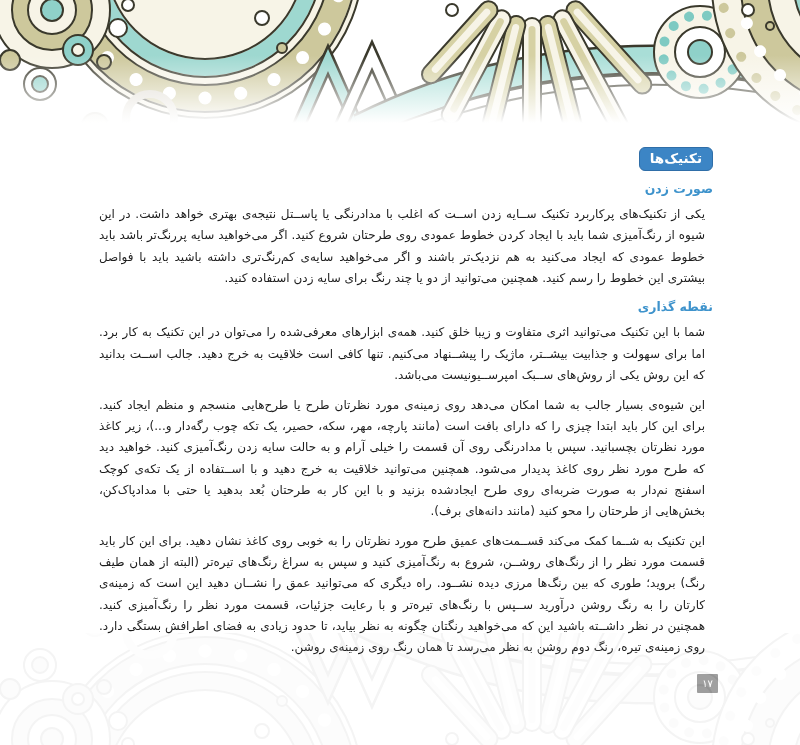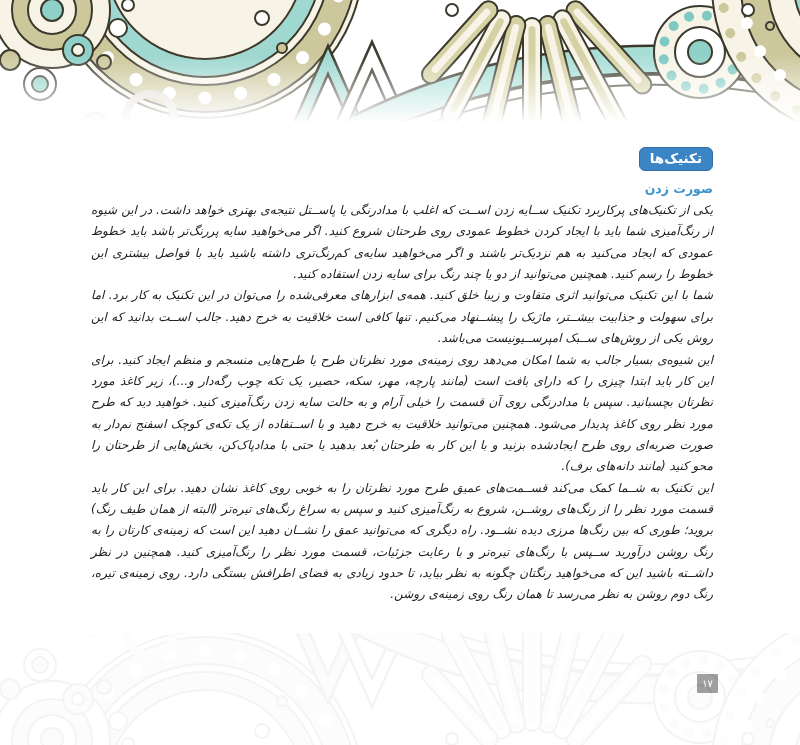--- a/index.html
+++ b/index.html
@@ -36,22 +36,21 @@
     font-weight:bold;
     color:var(--heading,#3e93cc);
     margin:10px 0 4px 0;
   }
   .sec-h.first{margin-top:8px;}
   .sec-b{
     font-size:12px;
     line-height:1.78;
     color:var(--body-text,#1e1e1e);
     text-align:justify;
-    margin:0;
-    font-style:italic;
+    margin:8px;
   }
   .page-number{
     position:absolute;
     right:82px;
     bottom:52px;
     width:21px;height:19px;
     background:var(--page-number-bg,#9a9a9a);
     color:var(--page-number-text,#ffffff);
     font-size:10px;
     line-height:19px;
@@ -177,20 +176,21 @@
   <div class="content">
 
     <div class="title-chip">تکنیک‌ها</div>
 
     <section>
       <h2 class="sec-h first">صورت زدن</h2>
       <p class="sec-b">یکی از تکنیک‌های پرکاربرد تکنیک ســایه زدن اســت که اغلب با مدادرنگی یا پاســتل نتیجه‌ی بهتری خواهد داشت. در این شیوه از رنگ‌آمیزی شما باید با ایجاد کردن خطوط عمودی روی طرحتان شروع کنید. اگر می‌خواهید سایه پررنگ‌تر باشد باید خطوط عمودی که ایجاد می‌کنید به هم نزدیک‌تر باشند و اگر می‌خواهید سایه‌ی کم‌رنگ‌تری داشته باشید باید با فواصل بیشتری این خطوط را رسم کنید. همچنین می‌توانید از دو یا چند رنگ برای سایه زدن استفاده کنید.</p>
     </section>
 
     <section>
+      <h2 class="sec-h">نقطه گذاری</h2>
       <p class="sec-b">شما با این تکنیک می‌توانید اثری متفاوت و زیبا خلق کنید. همه‌ی ابزارهای معرفی‌شده را می‌توان در این تکنیک به کار برد. اما برای سهولت و جذابیت بیشــتر، ماژیک را پیشــنهاد می‌کنیم. تنها کافی است خلاقیت به خرج دهید. جالب اســت بدانید که این روش یکی از روش‌های ســبک امپرســیونیست می‌باشد.</p>
     </section>
 
     <section>
       <p class="sec-b">این شیوه‌ی بسیار جالب به شما امکان می‌دهد روی زمینه‌ی مورد نظرتان طرح یا طرح‌هایی منسجم و منظم ایجاد کنید. برای این کار باید ابتدا چیزی را که دارای بافت است (مانند پارچه، مهر، سکه، حصیر، یک تکه چوب رگه‌دار و...)، زیر کاغذ مورد نظرتان بچسبانید. سپس با مدادرنگی روی آن قسمت را خیلی آرام و به حالت سایه زدن رنگ‌آمیزی کنید. خواهید دید که طرح مورد نظر روی کاغذ پدیدار می‌شود. همچنین می‌توانید خلاقیت به خرج دهید و با اســتفاده از یک تکه‌ی کوچک اسفنج نم‌دار به صورت ضربه‌ای روی طرح ایجادشده بزنید و با این کار به طرحتان بُعد بدهید یا حتی با مدادپاک‌کن، بخش‌هایی از طرحتان را محو کنید (مانند دانه‌های برف).</p>
     </section>
 
     <section>
       <p class="sec-b">این تکنیک به شــما کمک می‌کند قســمت‌های عمیق طرح مورد نظرتان را به خوبی روی کاغذ نشان دهید. برای این کار باید قسمت مورد نظر را از رنگ‌های روشــن، شروع به رنگ‌آمیزی کنید و سپس به سراغ رنگ‌های تیره‌تر (البته از همان طیف رنگ) بروید؛ طوری که بین رنگ‌ها مرزی دیده نشــود. راه دیگری که می‌توانید عمق را نشــان دهید این است که زمینه‌ی کارتان را به رنگ روشن درآورید ســپس با رنگ‌های تیره‌تر و با رعایت جزئیات، قسمت مورد نظر را رنگ‌آمیزی کنید. همچنین در نظر داشــته باشید این که می‌خواهید رنگتان چگونه به نظر بیاید، تا حدود زیادی به فضای اطرافش بستگی دارد. روی زمینه‌ی تیره، رنگ دوم روشن به نظر می‌رسد تا همان رنگ روی زمینه‌ی روشن.</p>
     </section>

